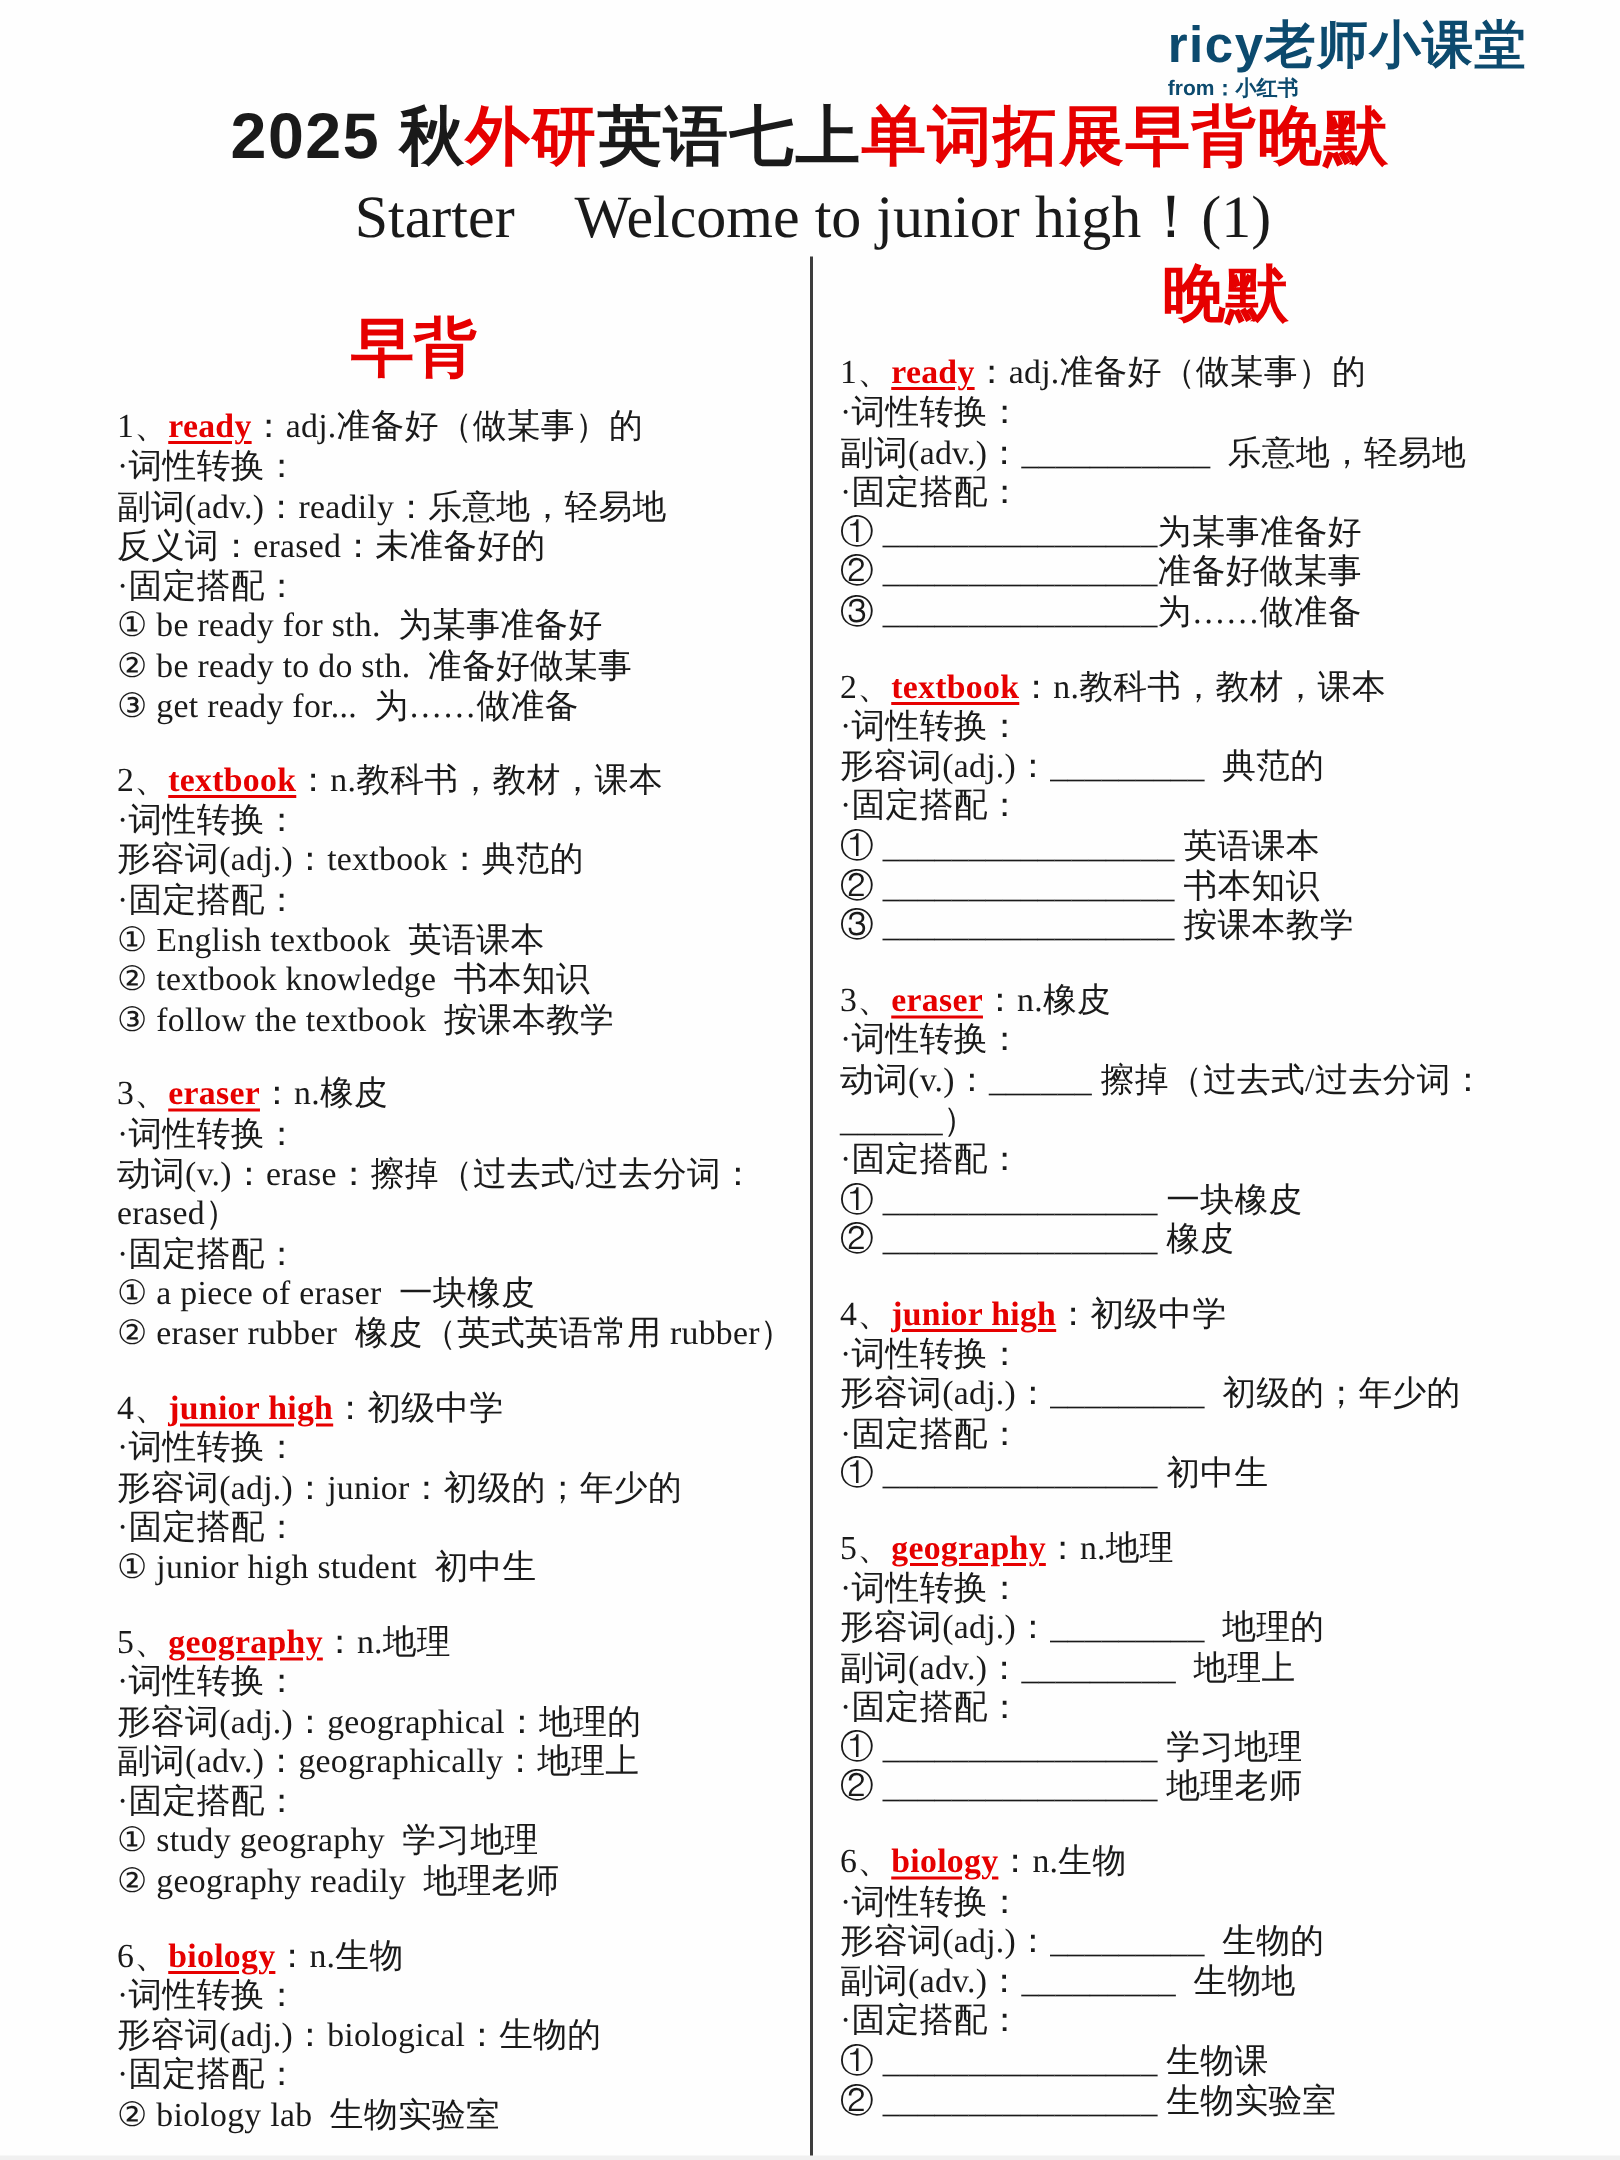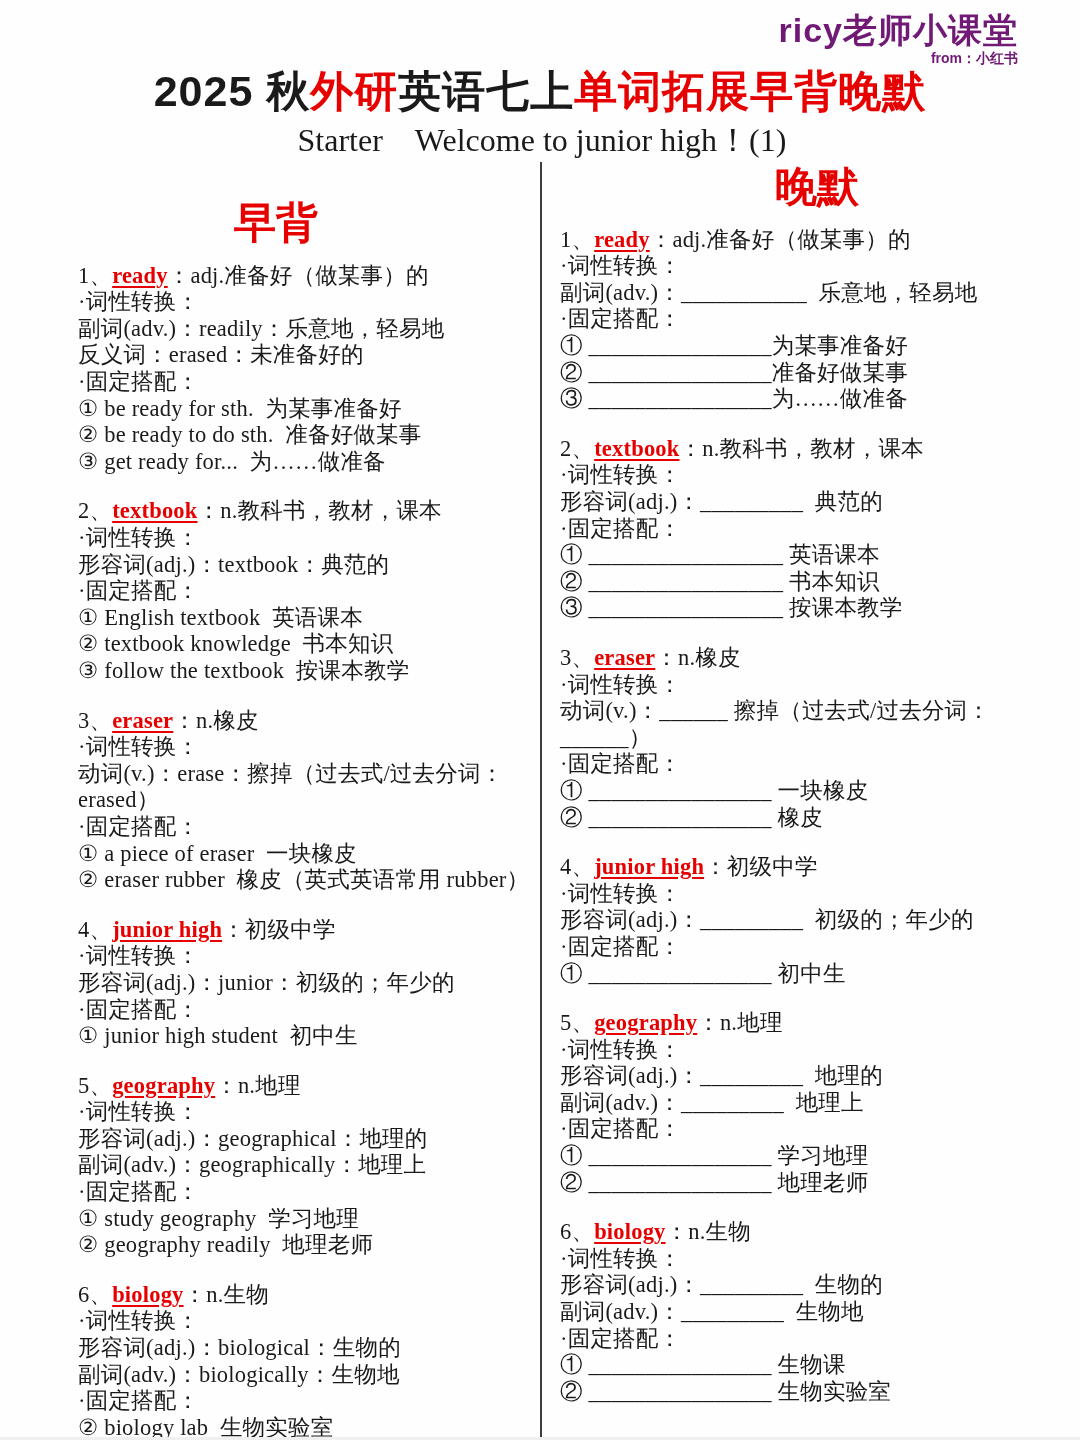--- a/index.html
+++ b/index.html
@@ -12,42 +12,42 @@
     overflow: hidden;
     font-family: "Liberation Serif", "DejaVu Serif", serif;
     color: #1a1a1a;
     border-bottom: 3px solid #f0f0f0;
     box-sizing: border-box;
   }
   .watermark {
     position: absolute;
     top: 12px;
     right: 62px;
-    text-align: right;
-    color: #701a75;
+    text-align: left;
+    color: #0c4a6e;
     font-family: "Liberation Sans", "DejaVu Sans", sans-serif;
     line-height: 1.1;
     user-select: none;
   }
   .wm-brand { font-size: 34px; font-weight: bold; letter-spacing: 1px; }
   .wm-source { font-size: 14px; font-weight: bold; margin-top: 2px; }
   .title {
     margin: 0;
     padding-top: 68px;
     text-align: center;
     font-family: "Liberation Sans", "DejaVu Sans", sans-serif;
     font-size: 43px;
     font-weight: bold;
     letter-spacing: 1px;
     line-height: 1.1;
   }
   .subtitle {
     margin: 8px 0 0 4px;
     text-align: center;
-    font-size: 32px;
+    font-size: 40px;
     font-weight: normal;
     line-height: 1.1;
   }
   .columns {
     display: flex;
     margin-top: 4px;
     align-items: stretch;
   }
   .col {
     width: 540px;
@@ -137,21 +137,20 @@
             <div class="line">形容词(adj.)：geographical：地理的</div>
             <div class="line">副词(adv.)：geographically：地理上</div>
             <div class="line">·固定搭配：</div>
             <div class="line">① study geography  学习地理</div>
             <div class="line">② geography readily  地理老师</div>
           </div>
           <div class="section">
             <div class="line"><span>6、</span><span class="entry-word">biology</span><span>：n.生物</span></div>
             <div class="line">·词性转换：</div>
             <div class="line">形容词(adj.)：biological：生物的</div>
-            <div class="line">副词(adv.)：biologically：生物地</div>
             <div class="line">·固定搭配：</div>
             <div class="line">② biology lab  生物实验室</div>
           </div>
         </div>
     </div>
     <div class="col col-right">
       <div class="col-header">晚默</div>
       <div class="sections">
           <div class="section">
             <div class="line"><span>1、</span><span class="entry-word">ready</span><span>：adj.准备好（做某事）的</span></div>

